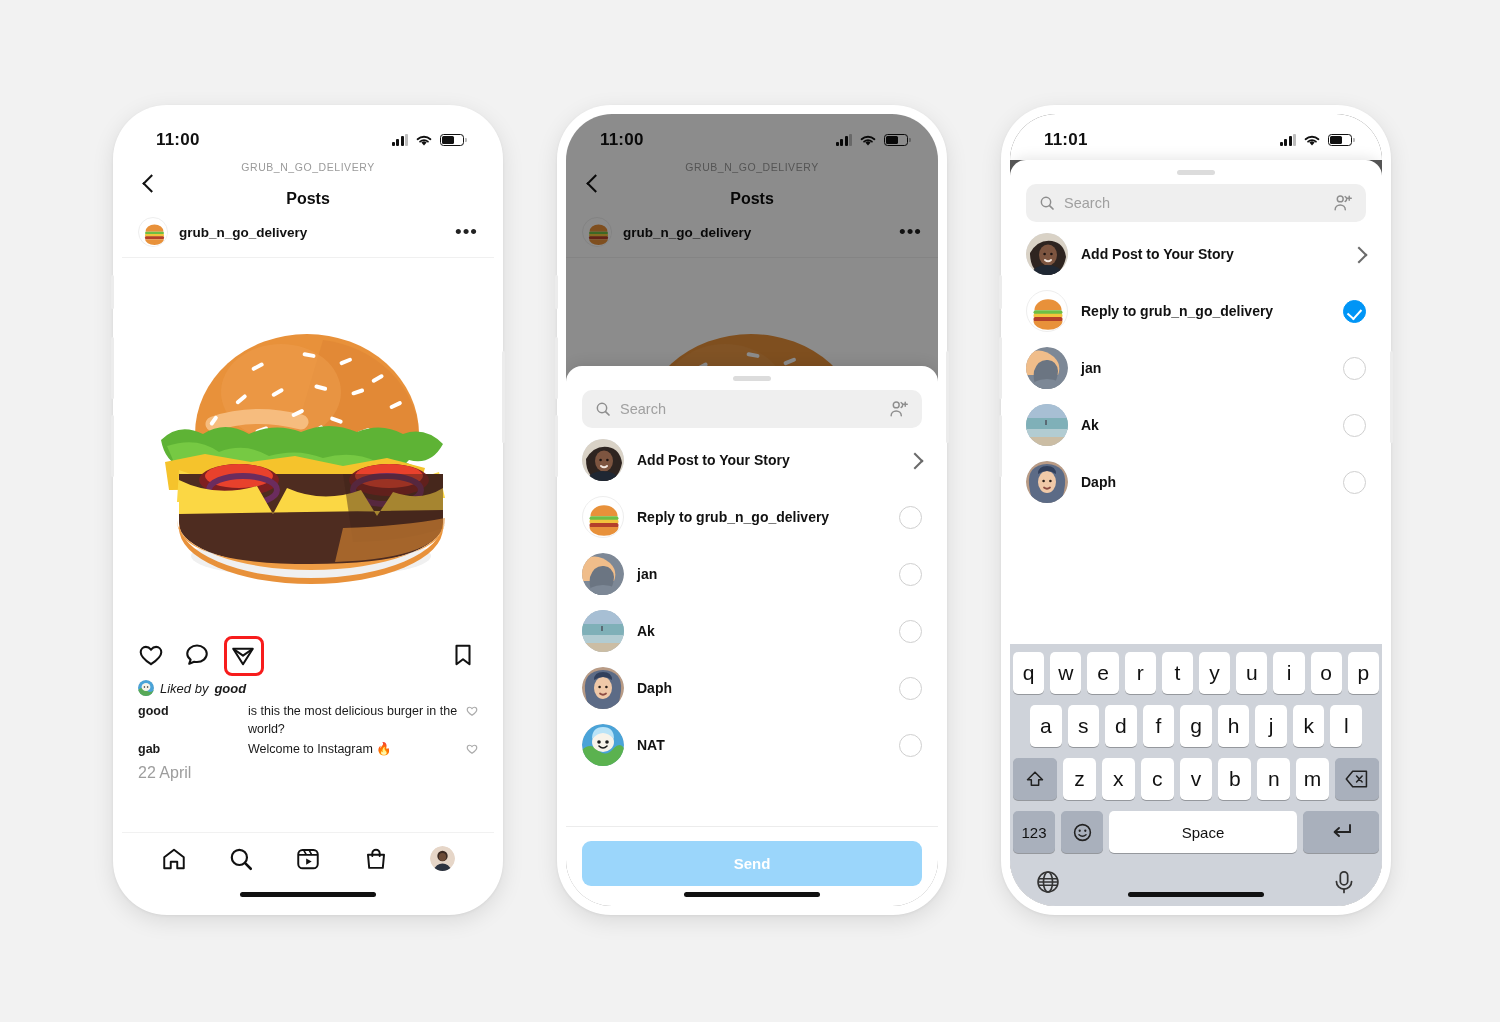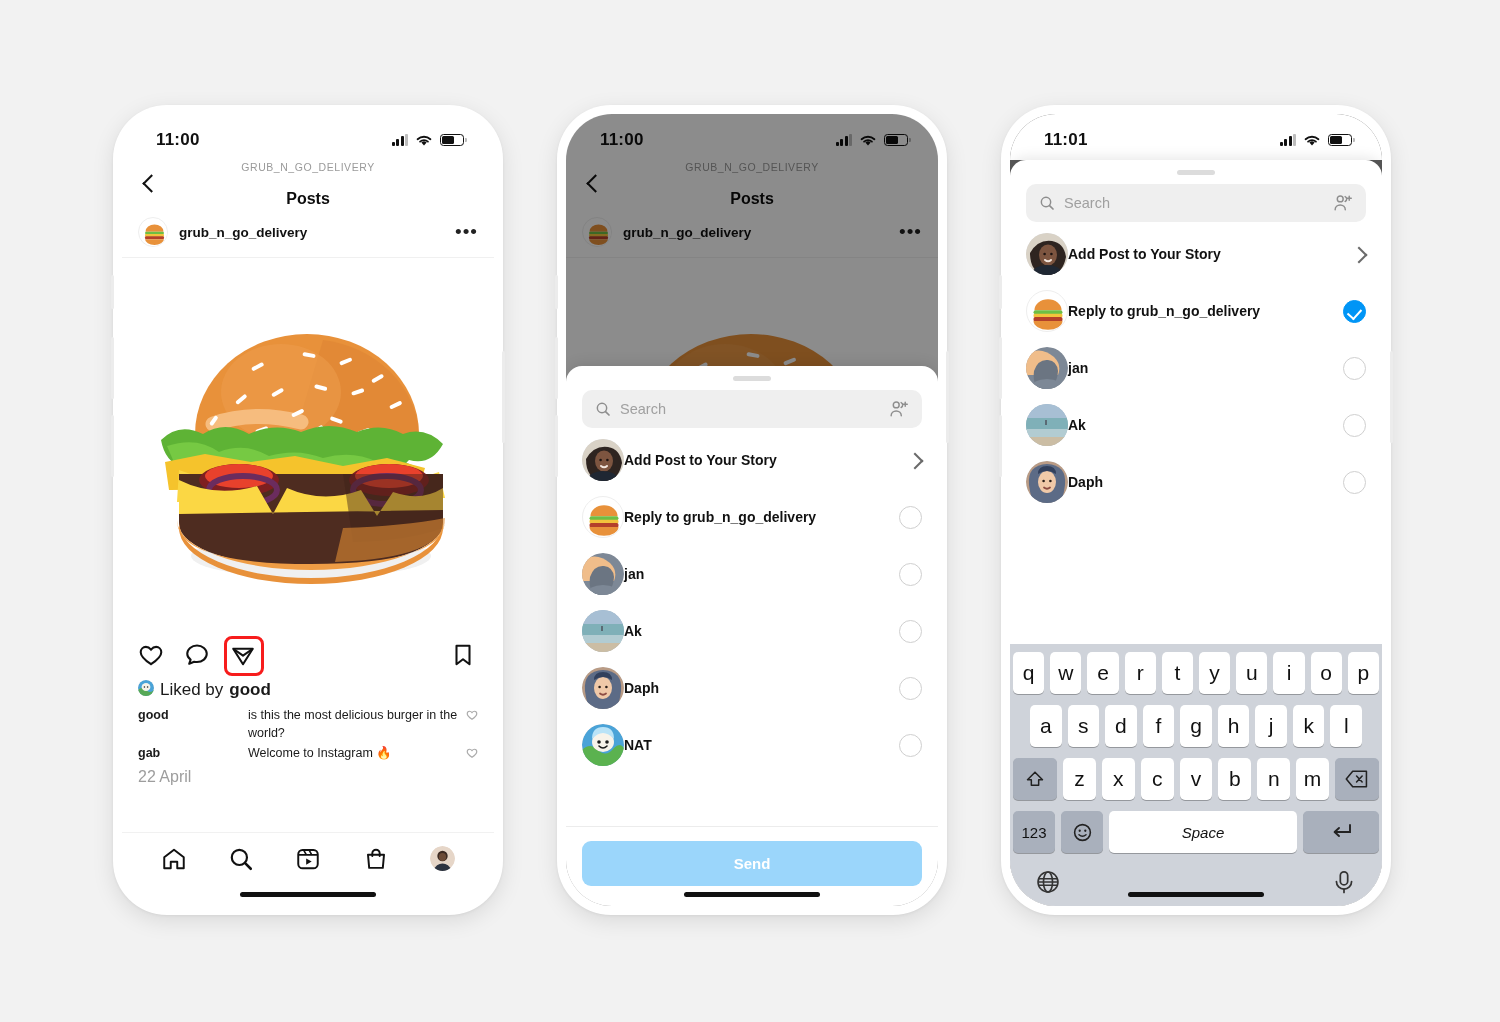--- a/index.html
+++ b/index.html
@@ -72,21 +72,21 @@
   .postmedia { width: 100%; height: 372px; background:#fff; display:flex; align-items:center; justify-content:center; }
   .burger { width: 330px; height: 320px; }
 
   
   .actions { display:flex; align-items:center; gap: 18px; padding: 12px 16px 4px 16px; }
   .act { width: 28px; height: 28px; cursor:pointer; }
   .act svg { display:block; }
   .act.bookmark { margin-left: auto; }
   .act.share-hi { outline: 3px solid #f71c1c; outline-offset: 3px; border-radius: 2px; }
 
-  .likedby { display:flex; gap: 6px; padding: 6px 16px 2px; font-size: 17px; color:#1a1a1a; }
+  .likedby { display:flex; align-items:center; gap: 6px; padding: 6px 16px 2px; font-size: 13px; color:#1a1a1a;font-style:italic; }
   .likedby b { font-weight: 700; }
   .comments { padding: 3px 16px 0; }
   .crow { display:flex; align-items:flex-start; gap: 4px; font-size: 12.5px; color:#1a1a1a; line-height: 1.45; padding: 1px 0; }
   .cuser { font-weight: 700; min-width: 106px; flex: none; }
   .ctext { flex: 1; }
   .cheart { width: 12px; height: 12px; flex: none; margin-top: 3px; opacity: .35; }
   .cdate { font-size: 16px; color: #9d9d9d; padding: 5px 16px 0; }
 
   
   .tabbar { position:absolute; left:0; right:0; bottom:0; height: 74px; background:#fff; border-top: 1px solid #f1f1f1;
@@ -104,21 +104,21 @@
   .grabber { width: 38px; height: 4.5px; background:#dcdcdc; border-radius:3px; margin: 10px auto 6px; }
   .searchwrap { margin: 3px 16px 4px; height: 38px; background:#efefef; border-radius: 10px;
                 display:flex; align-items:center; gap:9px; padding: 0 13px; }
   .mag { width: 16px; height: 16px; flex:none; }
   .searchwrap input { border:none; background:transparent; outline:none; font-size: 14.5px; color:#333;
                       font-family:"Liberation Sans", sans-serif; flex:1; }
   .searchwrap input::placeholder { color: #a0a0a0; }
   .addppl { width: 20px; height: 18px; flex:none; cursor:pointer; }
 
   .shlist { flex:1; overflow:hidden; }
-  .shrow { display:flex; align-items:center; padding: 7px 16px; height: 57px; }
+  .shrow { display:flex; align-items:center; gap: 13px; padding: 7px 16px; height: 57px; }
   .shrow .avatar { width: 42px; height: 42px; }
   .shname { font-size: 14px; font-weight: 700; color: #111; flex: 1; position: relative; }
   .redact { display:inline-block; height: 11px; background:#ffffff; position:relative; top:1px; }
   .chev-r { width: 15px; height: 15px; position: relative; }
   .chev-r::before { content:""; position:absolute; left:2px; top:2px; width:10px; height:10px;
     border-right: 2.2px solid #6a6a6a; border-top: 2.2px solid #6a6a6a; transform: rotate(45deg); }
   .radio { width: 23px; height: 23px; border: 1.7px solid #cfcfcf; border-radius: 50%; flex:none; cursor:pointer; }
   .radio.on { background:#0095f6; border-color:#0095f6; position:relative; }
   .radio.on::after { content:""; position:absolute; left: 6px; top: 5px; width: 7px; height: 11px;
     border-right: 2.4px solid #fff; border-bottom: 2.4px solid #fff; transform: rotate(42deg); }
@@ -132,21 +132,21 @@
   
   .keyboard { background: #cfd3da; padding: 8px 3px 0; position:absolute; left:0; right:0; bottom:0; height: 262px; }
   .krow { display:flex; justify-content:center; gap: 6px; margin-bottom: 11px; }
   .key { background:#fff; border-radius: 5px; height: 42px; min-width: 31px; flex:1;
          display:flex; align-items:center; justify-content:center;
          font-size: 21px; color:#111; box-shadow: 0 1px 0 rgba(0,0,0,0.28); cursor:pointer; }
   .krow.r2 { padding: 0 17px; }
   .key.wide { flex: 0 0 44px; background:#a9b0bc; }
   .key.num { flex: 0 0 42px; background:#a9b0bc; font-size: 15px; }
   .key.emoji { flex: 0 0 42px; background:#a9b0bc; font-size: 19px; }
-  .key.space { flex: 1; font-size: 15px; font-style: italic; }
+  .key.space { flex: 1; font-size: 15px; }
   .key.ret { flex: 0 0 76px; background:#a9b0bc; font-size: 20px; }
   .kbbottom { display:flex; align-items:center; justify-content: space-between; padding: 5px 22px 0; }
   .kbicon { width: 26px; height: 26px; cursor:pointer; }
 </style>
 </head>
 <body>
 
 <div class="stage">
 
   <div class="phone" id="phone1">

